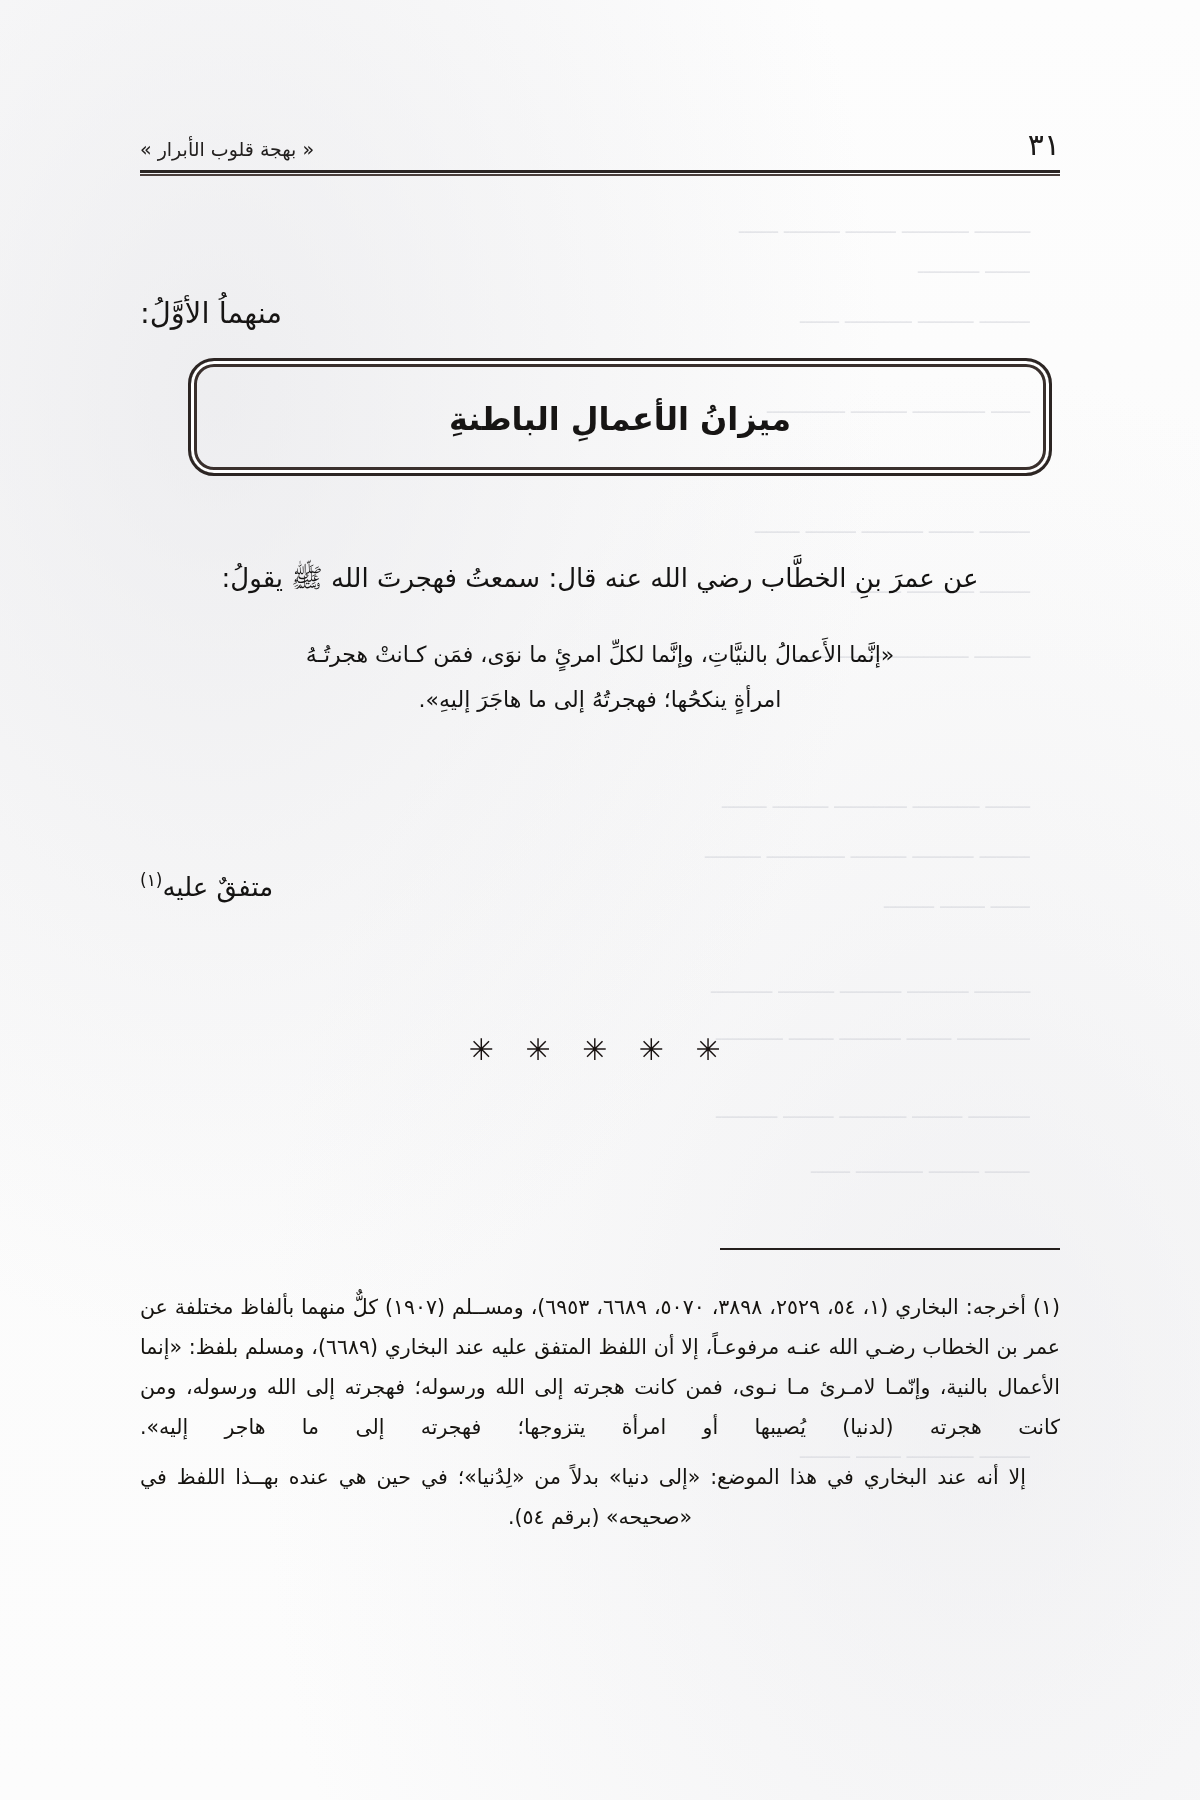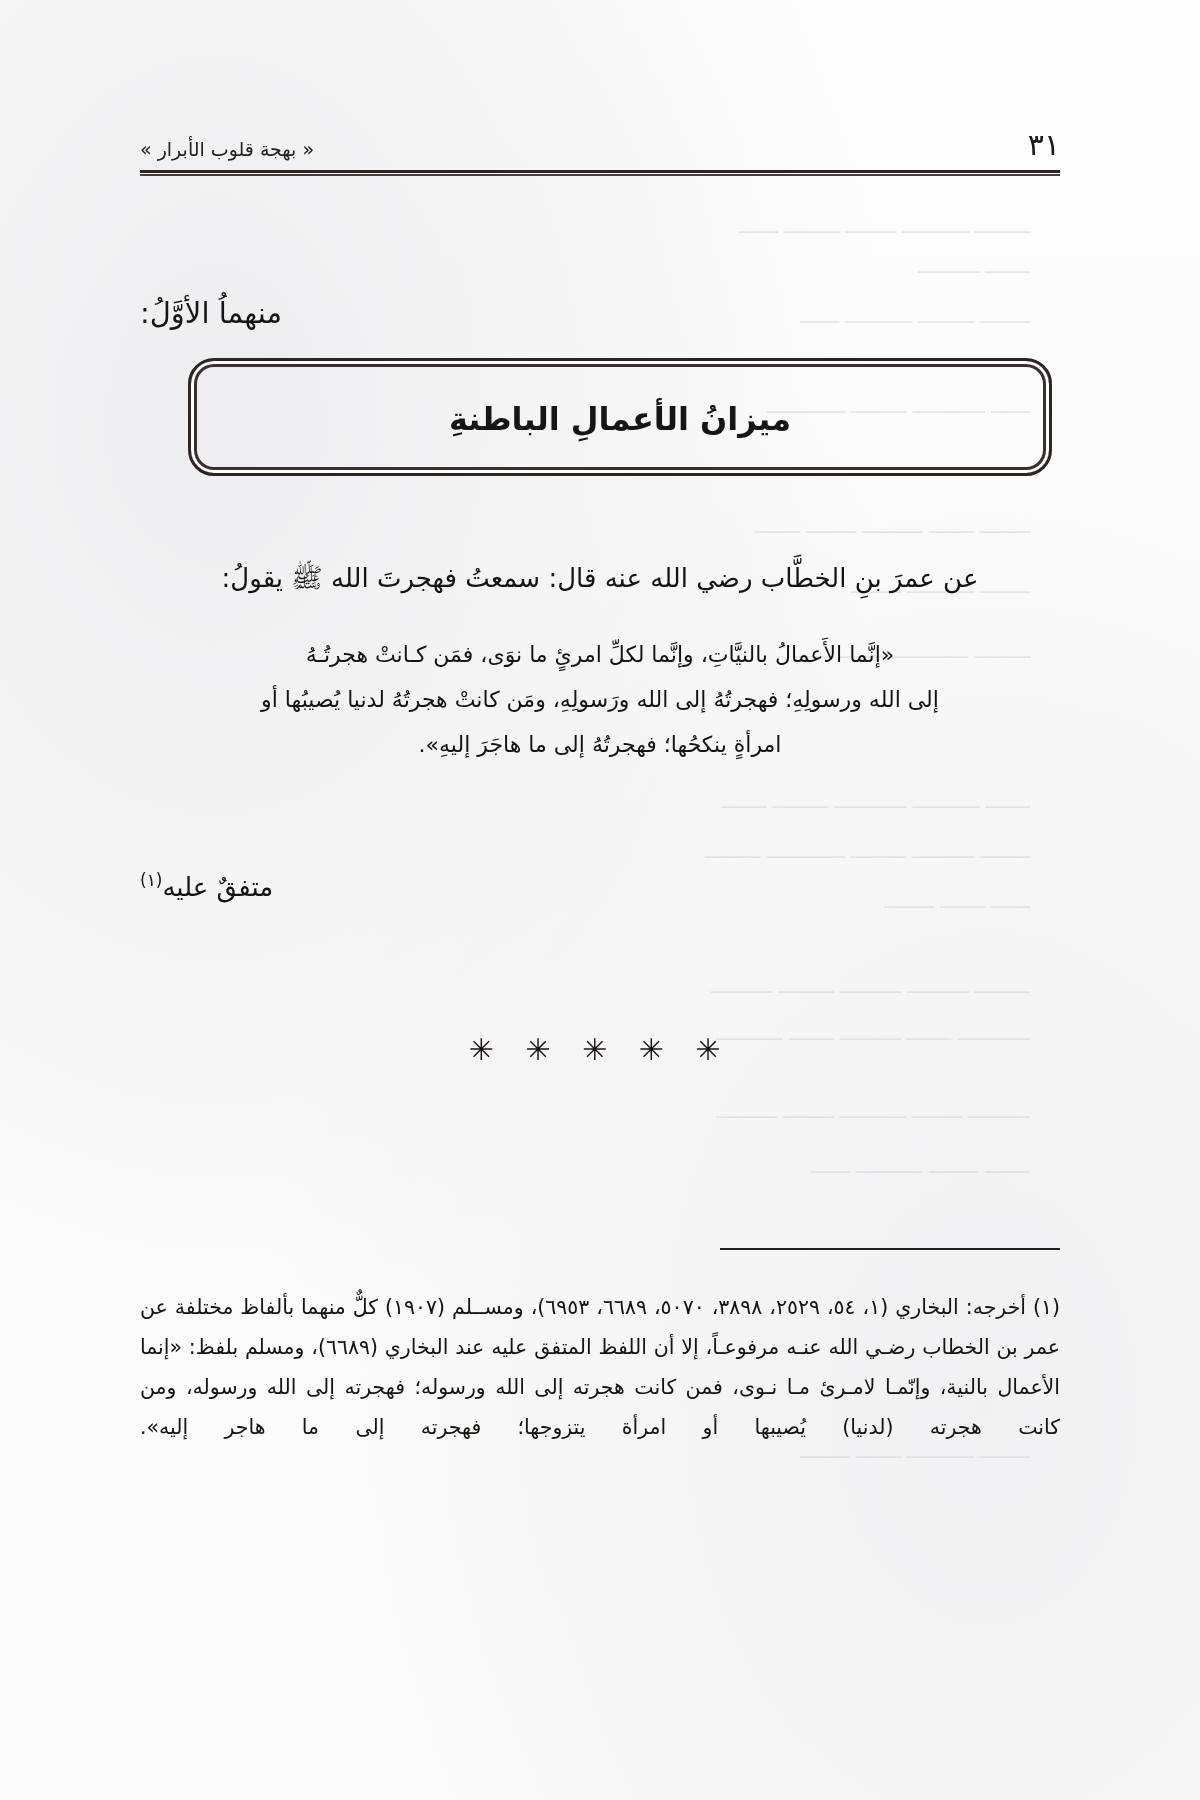--- a/index.html
+++ b/index.html
@@ -243,30 +243,30 @@
     </div>
 
     <div class="title-box">
       <span class="box-title">ميزانُ الأعمالِ الباطنةِ</span>
     </div>
 
     <div class="isnad">عن عمرَ بنِ الخطَّاب رضي الله عنه قال: سمعتُ فهجرتَ الله ﷺ يقولُ:</div>
 
     <div class="matn">
       <span class="ln ln-1">«إنَّما الأَعمالُ بالنيَّاتِ، وإنَّما لكلِّ امرئٍ ما نوَى، فمَن كـانتْ هجرتُـهُ</span>
-      <span class="ln ln-2">إلى الله ورسولِهِ؛ فهجرتُهُ إلى الله ورَسولِهِ، ومَن كانتْ هجرتُهُ لدنيا يُصيبُها أو</span>
       <span class="ln ln-3">امرأةٍ ينكحُها؛ فهجرتُهُ إلى ما هاجَرَ إليهِ».</span>
     </div>
 
     <div class="attribution">
       <span>متفقٌ عليه</span><span class="fn-ref">(١)</span>
     </div>
 
     <div class="stars">✳ ✳ ✳ ✳ ✳</div>
 
     <div class="fn-rule"></div>
 
     <div class="footnote">
       <p class="just">(١) أخرجه: البخاري (١، ٥٤، ٢٥٢٩، ٣٨٩٨، ٥٠٧٠، ٦٦٨٩، ٦٩٥٣)، ومســلم (١٩٠٧) كلٌّ منهما بألفاظ مختلفة عن عمر بن الخطاب رضـي الله عنـه مرفوعـاً، إلا أن اللفظ المتفق عليه عند البخاري (٦٦٨٩)، ومسلم بلفظ: «إنما الأعمال بالنية، وإنّمـا لامـرئ مـا نـوى، فمن كانت هجرته إلى الله ورسوله؛ فهجرته إلى الله ورسوله، ومن كانت هجرته (لدنيا) يُصيبها أو امرأة يتزوجها؛ فهجرته إلى ما هاجر إليه».</p>
+      <p class="indent last tail-center">إلا أنه عند البخاري في هذا الموضع: «إلى دنيا» بدلاً من «لِدُنيا»؛ في حين هي عنده بهــذا اللفظ في «صحيحه» (برقم ٥٤).</p>
     </div>
 
   </div>
 </div>
 
 </body></html>

